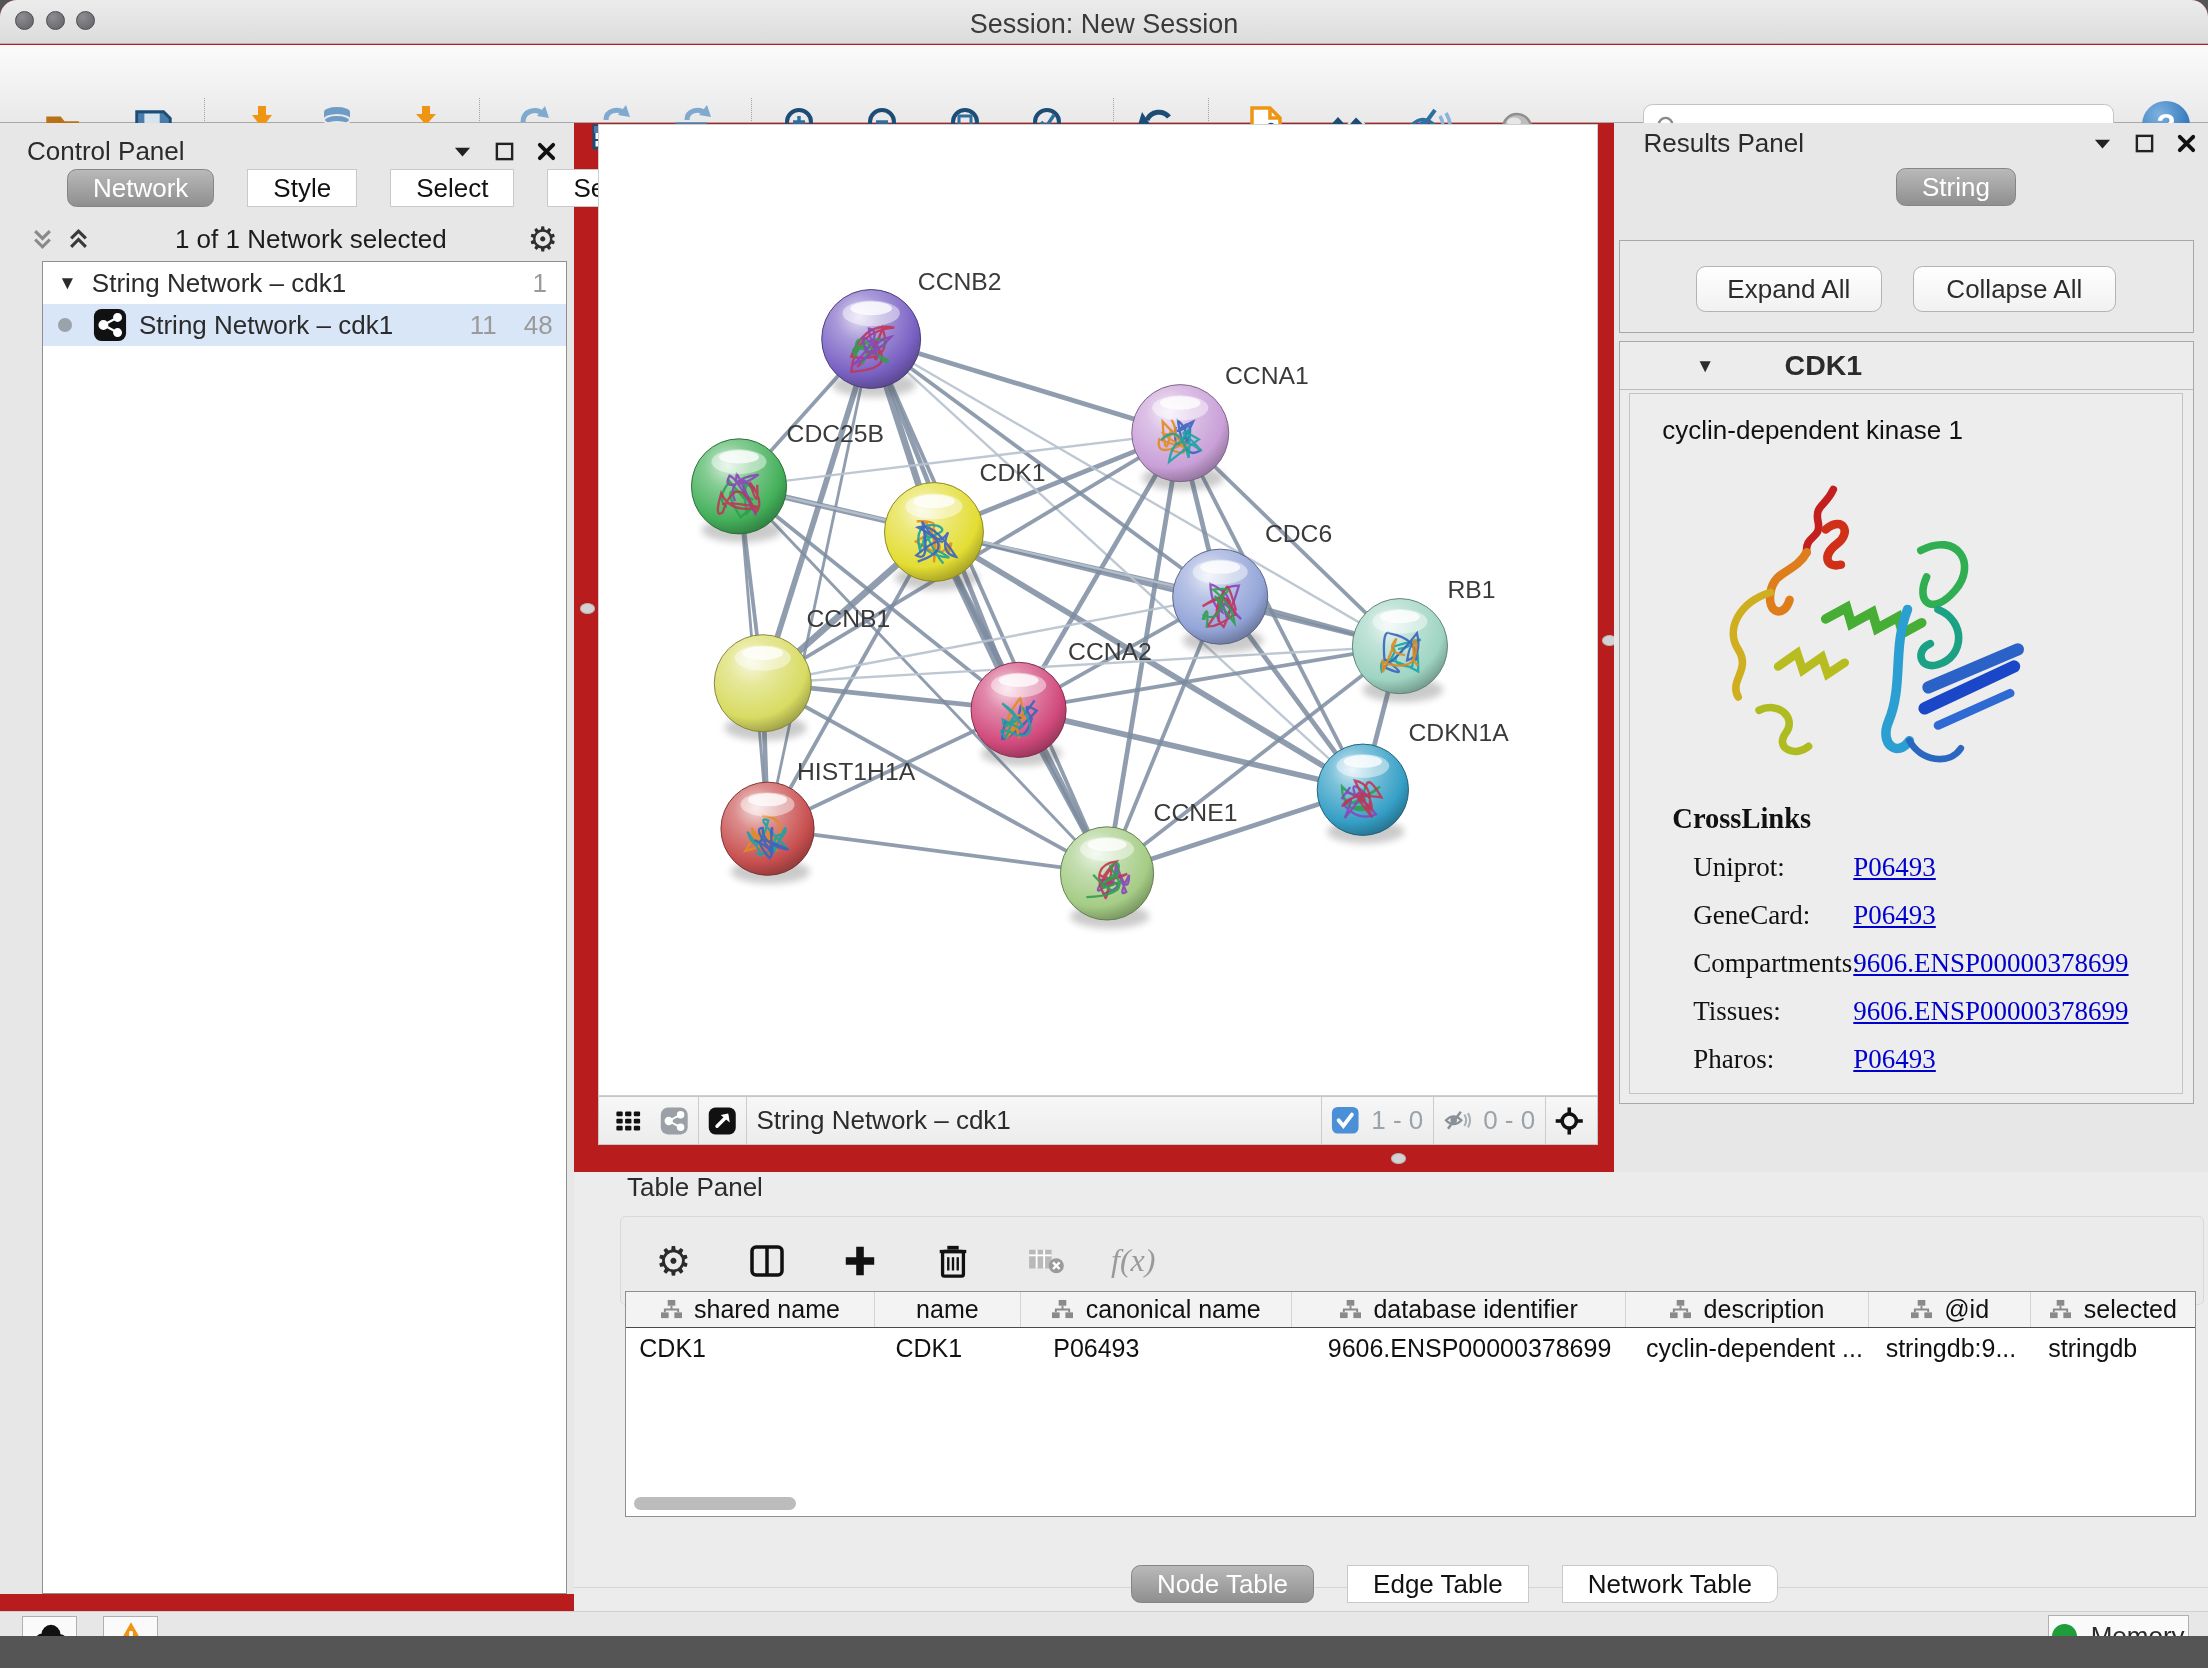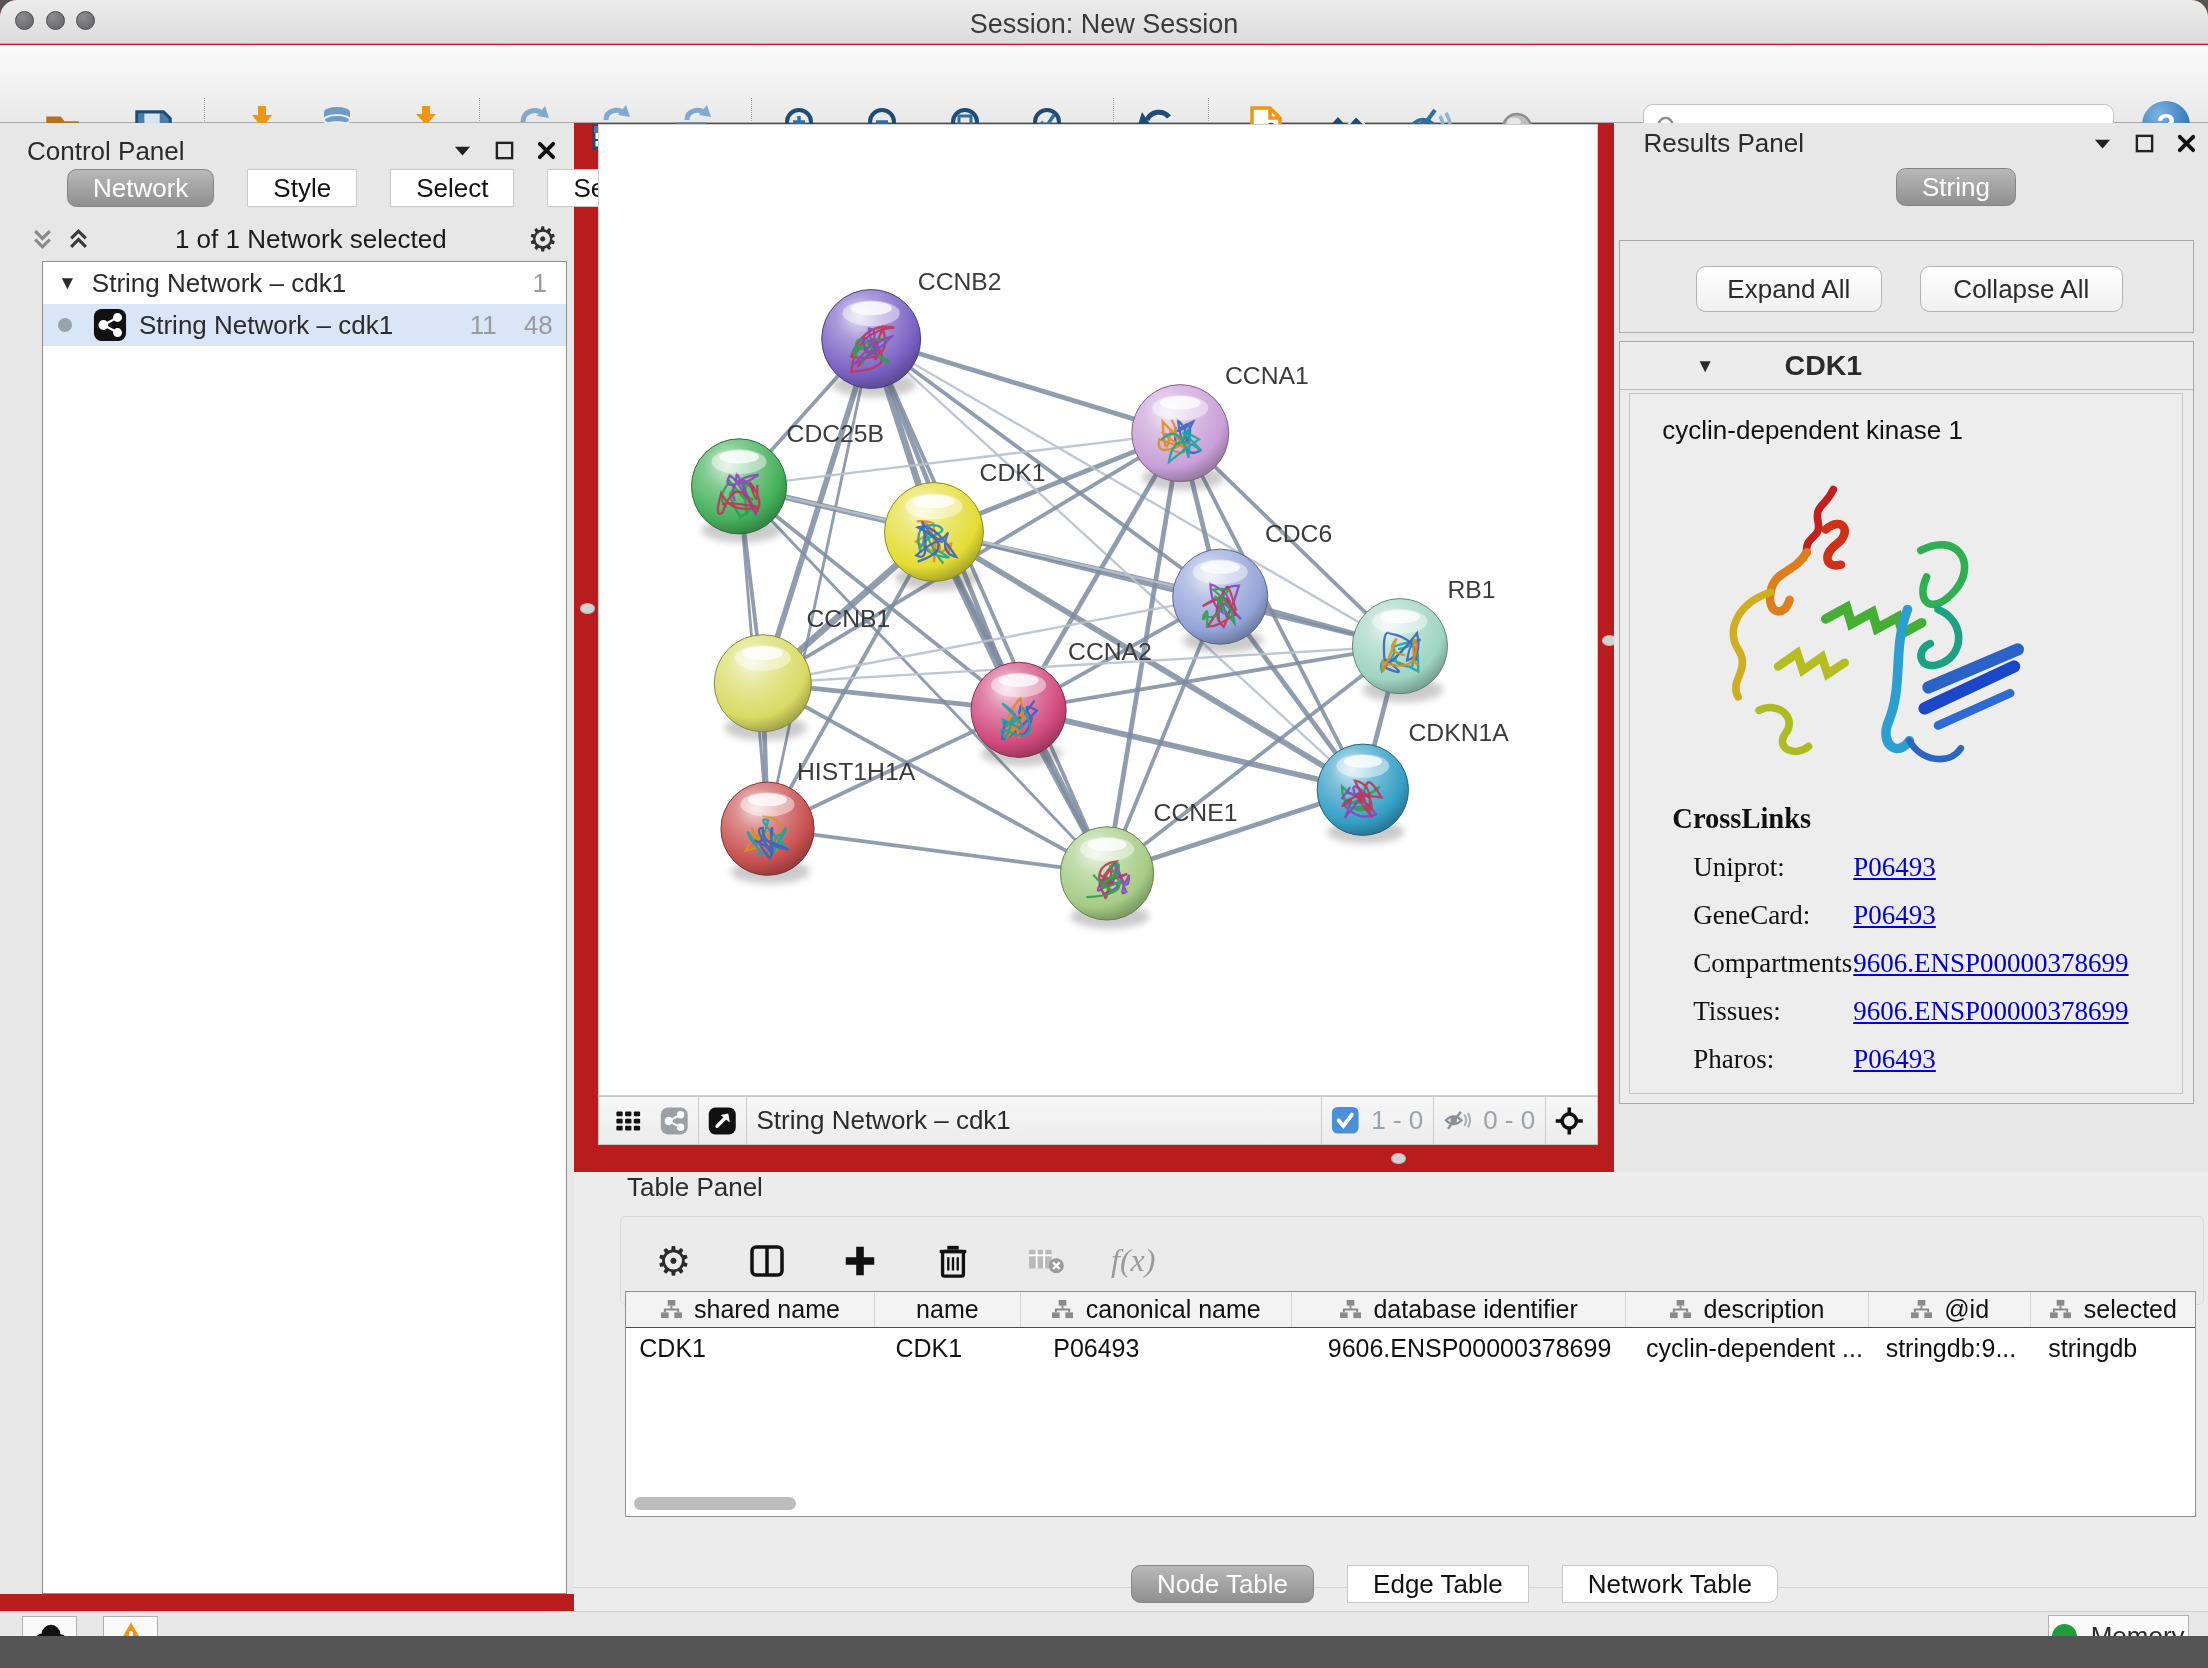--- a/index.html
+++ b/index.html
@@ -25,21 +25,21 @@
   #search-input{border:none;outline:none;font-size:25px;flex:1;background:transparent;
     font-family:"Liberation Sans",sans-serif;margin-left:7.6px;}
   #help-btn{position:absolute;left:2142px;top:56px;width:48px;height:48px;border-radius:50%;
     background:radial-gradient(circle at 35% 28%,#7db2e0,#3c7fc0 60%,#2a629c);color:#fff;
     font-size:32px;font-weight:bold;display:flex;align-items:center;justify-content:center;}
   
   .panel-title{font-size:26px;color:#2b2b2b;}
   .win-ic{display:inline-flex;align-items:center;justify-content:center;width:28.5px;height:28.5px;}
   
   #control-panel{position:absolute;left:0;top:123px;width:574px;height:1471px;background:#e7e7e7;}
-  #cp-header{position:absolute;left:27px;top:13.3px;right:13.3px;display:flex;align-items:flex-start;}
+  #cp-header{position:absolute;left:27px;top:13.3px;right:13.3px;display:flex;align-items:center;}
   .hdr-icons{margin-left:auto;display:flex;gap:13.3px;align-items:center;}
   .tabrow{position:absolute;display:flex;gap:33px;}
   .tab{height:38px;display:flex;align-items:center;justify-content:center;
     background:#fff;border:1px solid #c9c9c9;font-size:26px;color:#111;padding:0 25px;}
   .tab:first-child{border-radius:9.5px 0 0 9.5px;}
   .tab:last-child{border-radius:0 9.5px 9.5px 0;}
   .tab.sel{background:linear-gradient(#b9b9b9,#8f8f8f);color:#fff;border-color:#858585;border-radius:9.5px;}
   #cp-tabs{left:67px;top:46px;}
   #cp-selrow{position:absolute;left:28.5px;top:97px;right:17px;height:38px;display:flex;align-items:center;}
   #cp-selrow .status{flex:1;text-align:center;font-size:26px;color:#1c1c1c;}
@@ -690,21 +690,21 @@
               </g>
             </svg>
         </span>
       </span>
     </div>
     <div class="tabrow" id="string-tab">
       <div class="tab sel">String</div>
     </div>
     <div id="rp-buttons-box">
       <div class="rp-btn" style="left:76px;width:186px">Expand All</div>
-      <div class="rp-btn" style="left:300px;width:203px">Collapse All</div>
+      <div class="rp-btn" style="left:293px;width:203px">Collapse All</div>
     </div>
     <div id="rp-section">
       <div id="rp-sec-header">
         <span style="margin-left:76px;font-size:19px">▼</span>
         <span style="margin-left:70px;font-size:28.5px;font-weight:bold">CDK1</span>
       </div>
       <div id="rp-inner">
         <div id="rp-desc">cyclin-dependent kinase 1</div>
         <svg id="protein-img" width="352" height="314" viewBox="0 0 370 330">
           <g fill="none" stroke-linecap="round">

